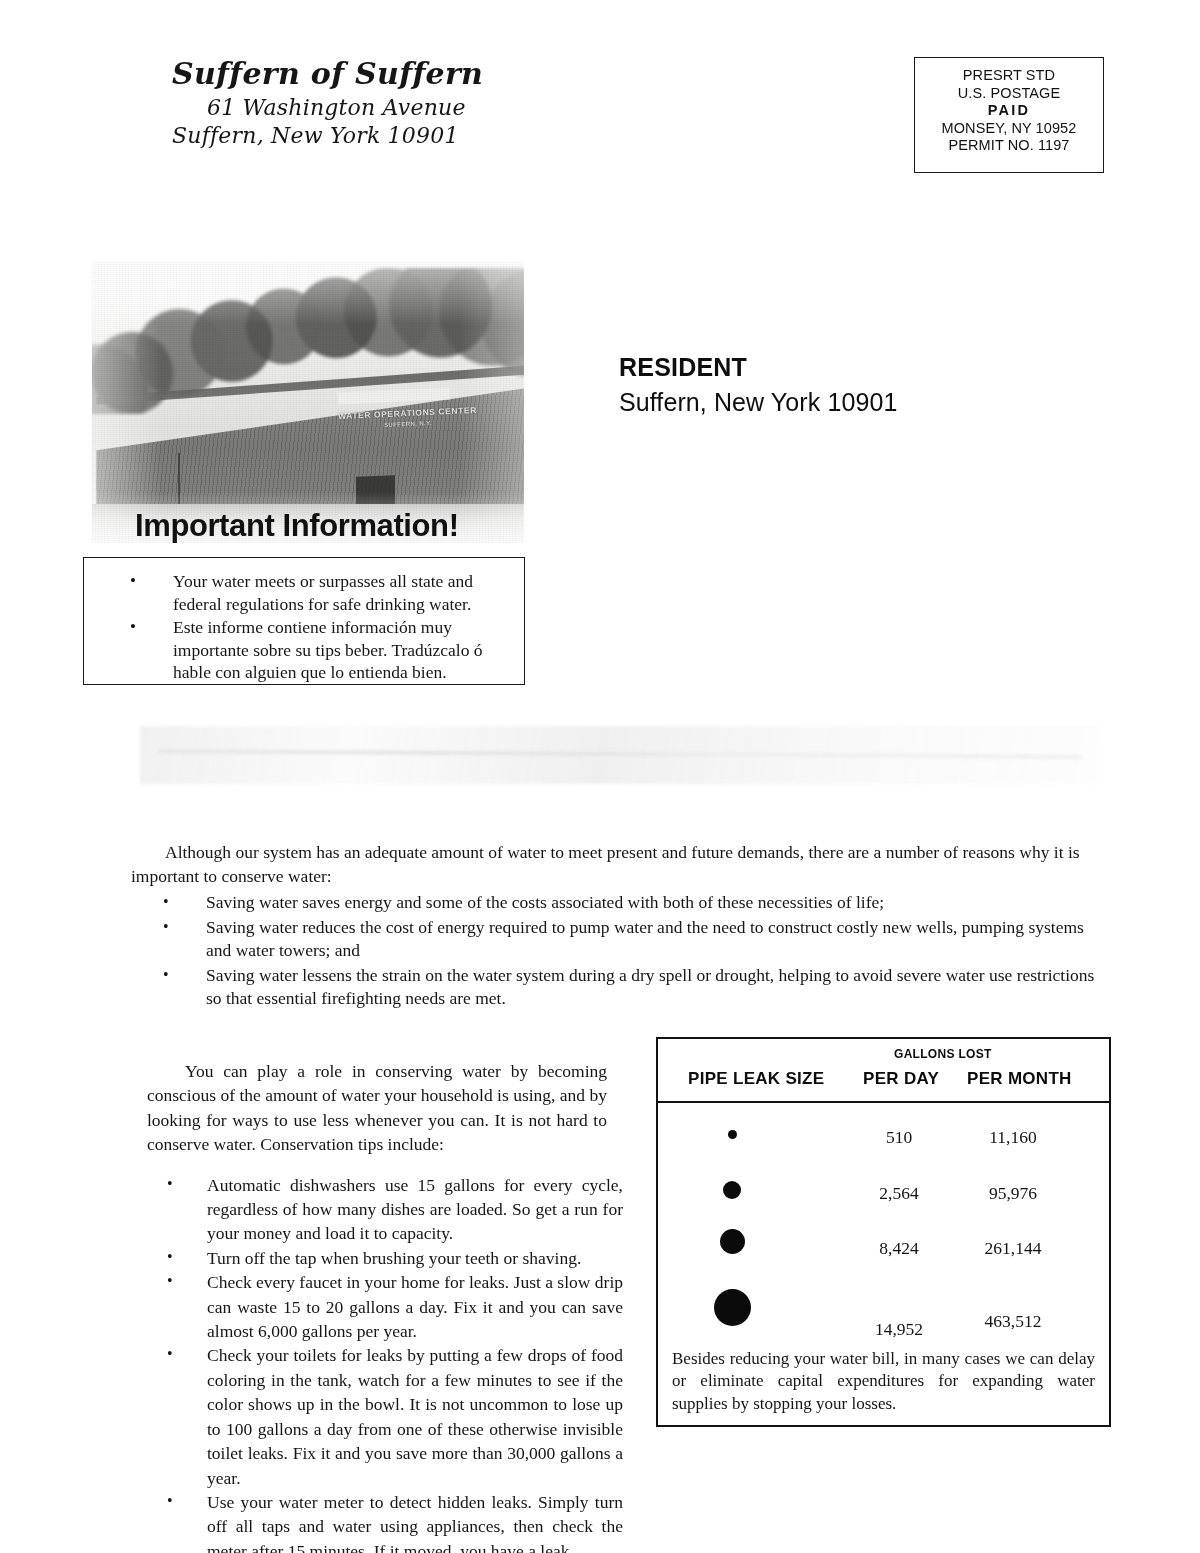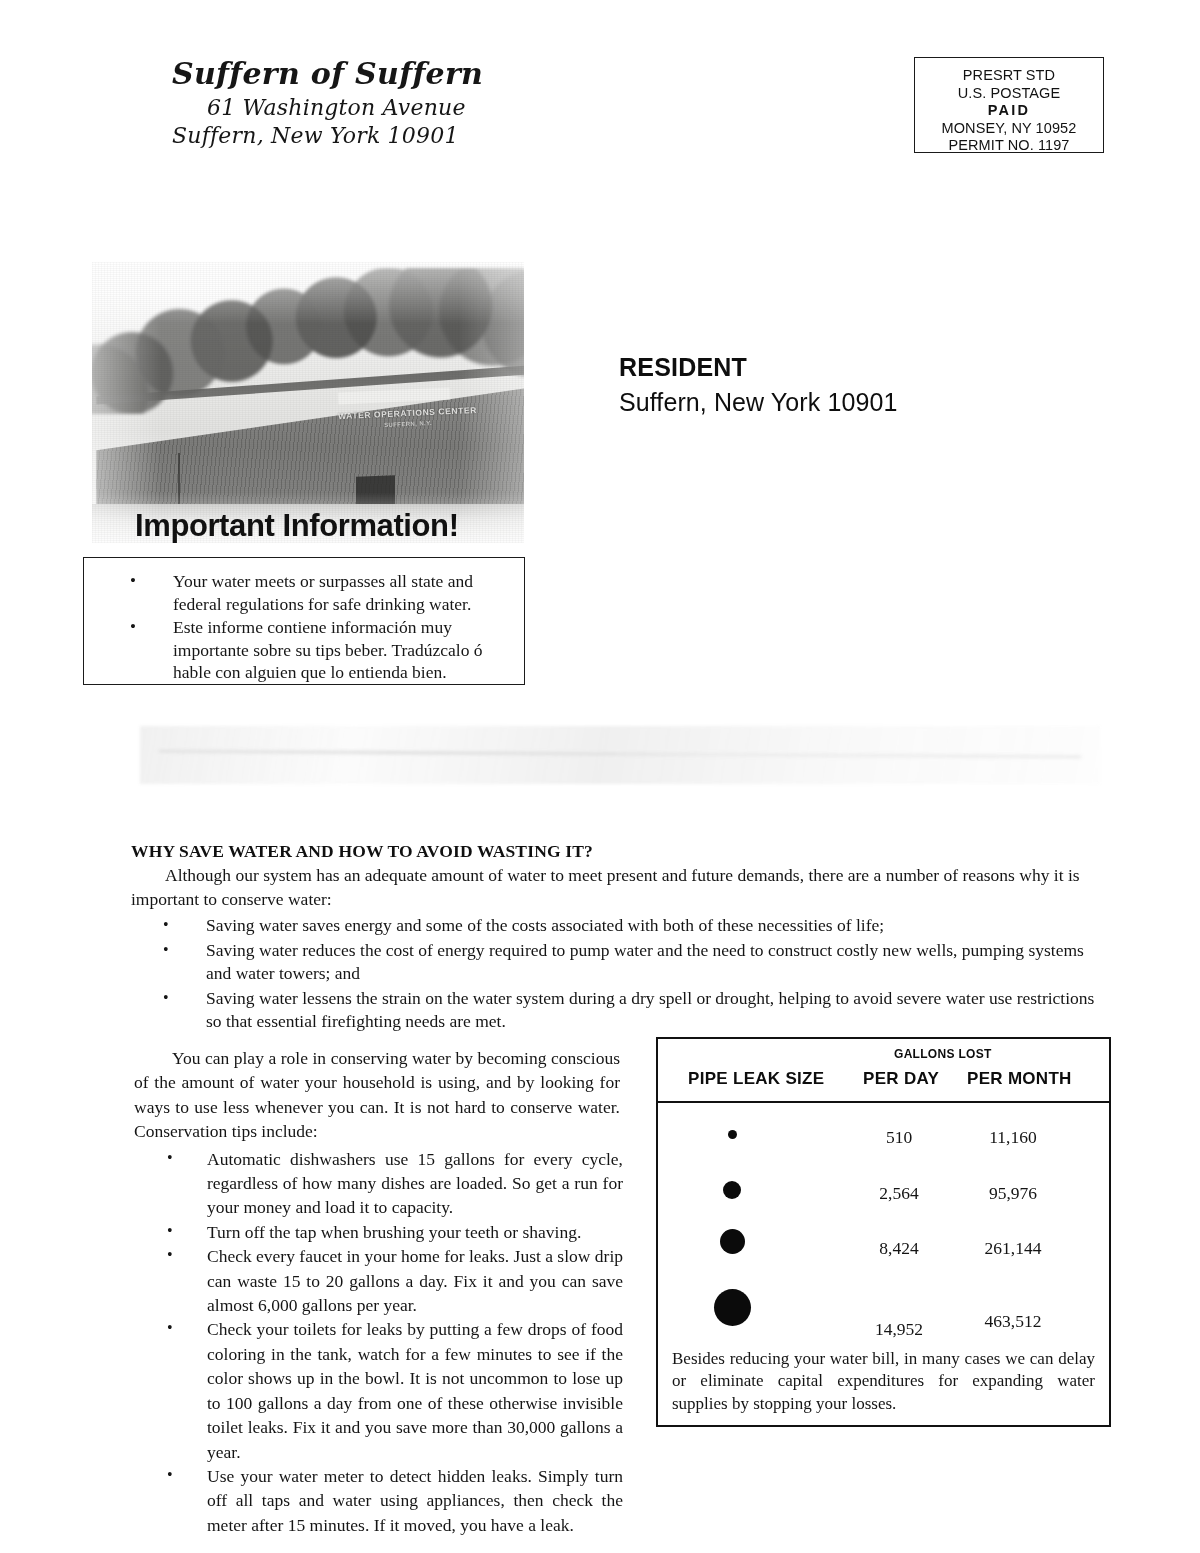--- a/index.html
+++ b/index.html
@@ -47,21 +47,21 @@
     line-height: 1.3;
     letter-spacing: 0.2px;
   }
 
   
   #postage-box {
     position: absolute;
     left: 914px;
     top: 57px;
     width: 190px;
-    height: 96px;
+    height: 116px;
     border: 1.6px solid #1a1a1a;
     box-sizing: border-box;
     text-align: center;
     font-family: "Liberation Sans", "DejaVu Sans", sans-serif;
     font-size: 14.5px;
     line-height: 17.6px;
     padding-top: 9px;
     color: #121212;
     letter-spacing: 0.1px;
   }
@@ -326,21 +326,21 @@
   }
 
   
   #tips-column {
     position: absolute;
     left: 131px;
     top: 1043px;
     width: 492px;
   }
   #tips-intro {
-    margin: 3px;
+    margin: 16px;
     font-size: 17.5px;
     line-height: 24.4px;
     text-align: justify;
     text-indent: 38px;
     color: #151515;
   }
   #tips-list {
     margin: 1px 0 0 0;
     padding: 0;
     list-style: none;
@@ -495,21 +495,20 @@
 </div>
 
 <div id="mail-address">
   <div id="mail-name">RESIDENT</div>
   <div id="mail-citystate">Suffern, New York 10901</div>
 </div>
 
 <div id="scan-smudge"></div>
 
 <div id="article">
-  <div id="article-heading">WHY SAVE WATER AND HOW TO AVOID WASTING IT?</div>
   <p id="article-intro">Although our system has an adequate amount of water to meet present and future demands, there are a number of reasons why it is important to conserve water:</p>
   <ul id="article-bullets">
     <li>
       <span class="bullet">•</span>
       <span>Saving water saves energy and some of the costs associated with both of these necessities of life;</span>
     </li>
     <li>
       <span class="bullet">•</span>
       <span>Saving water reduces the cost of energy required to pump water and the need to construct costly new wells, pumping systems and water towers; and</span>
     </li>

